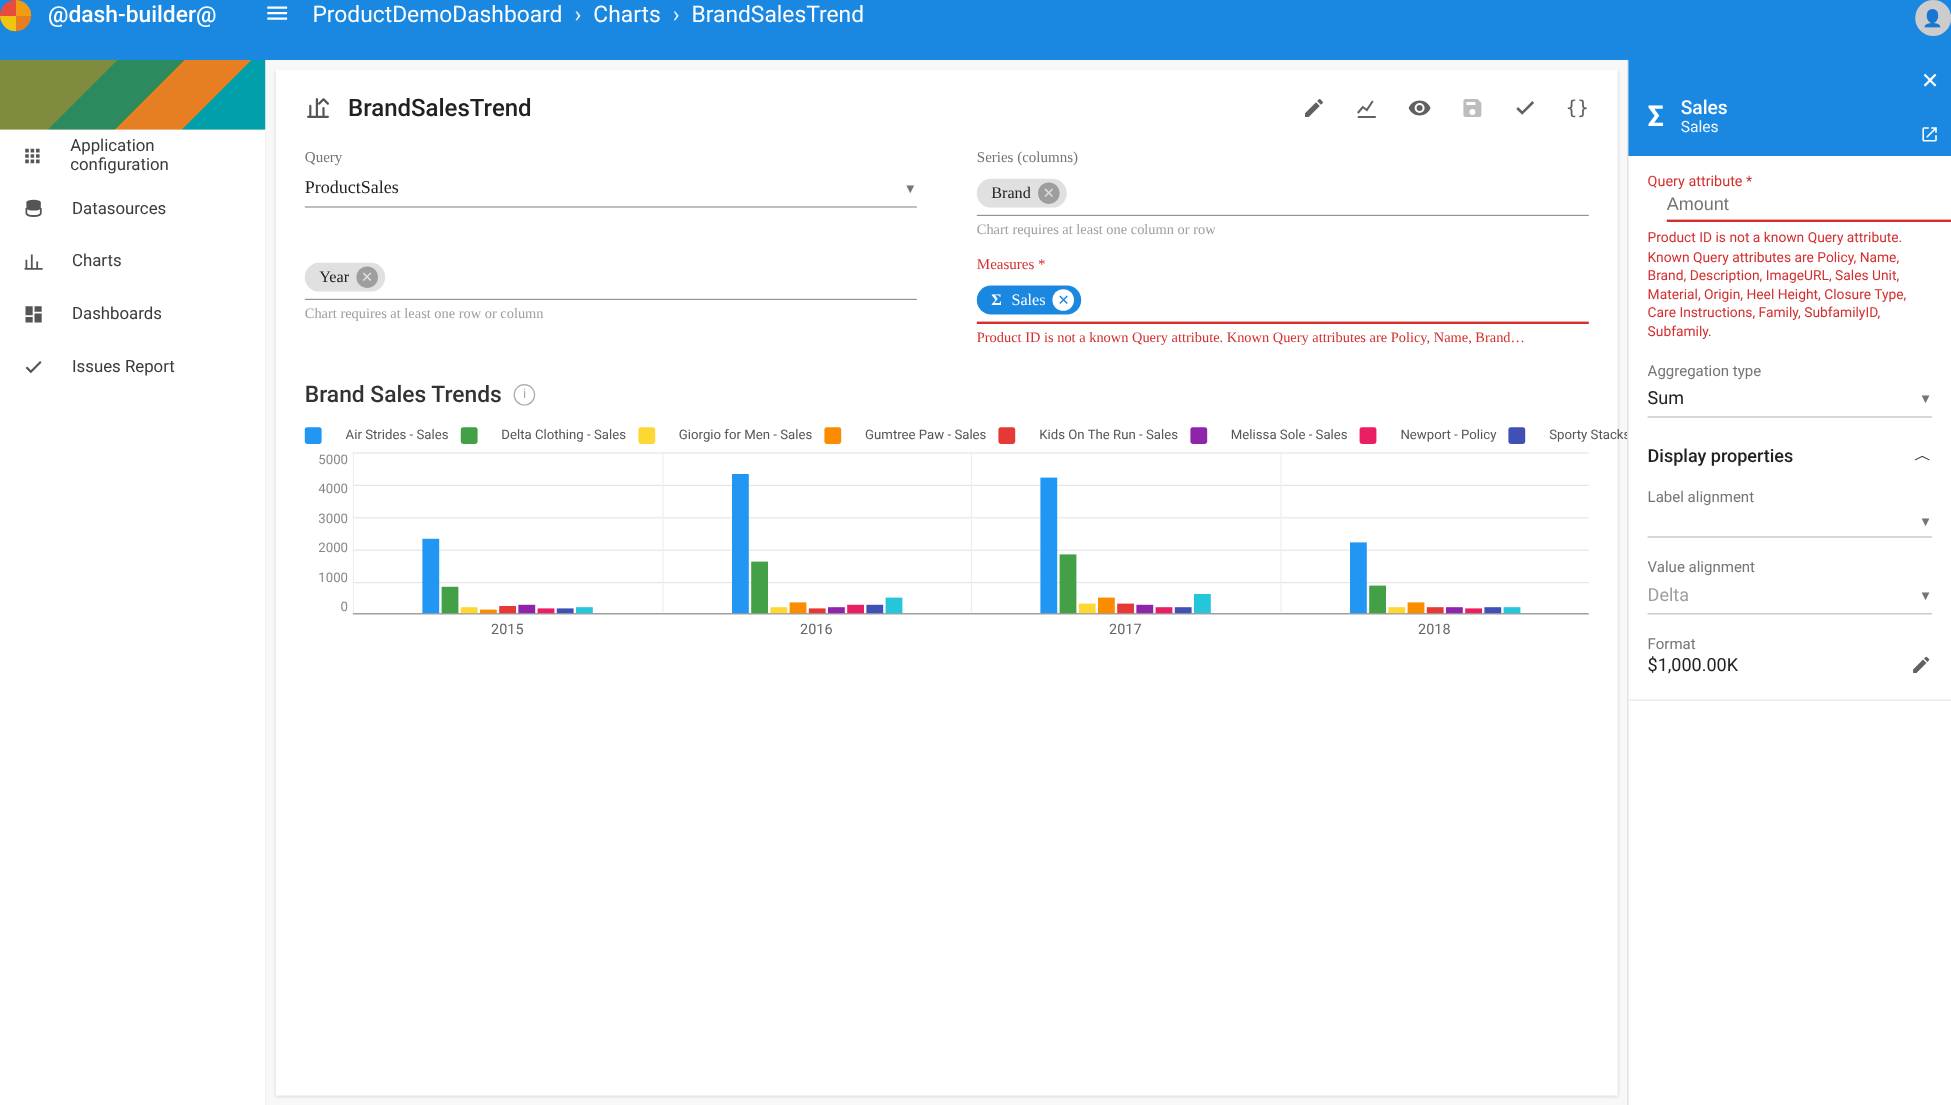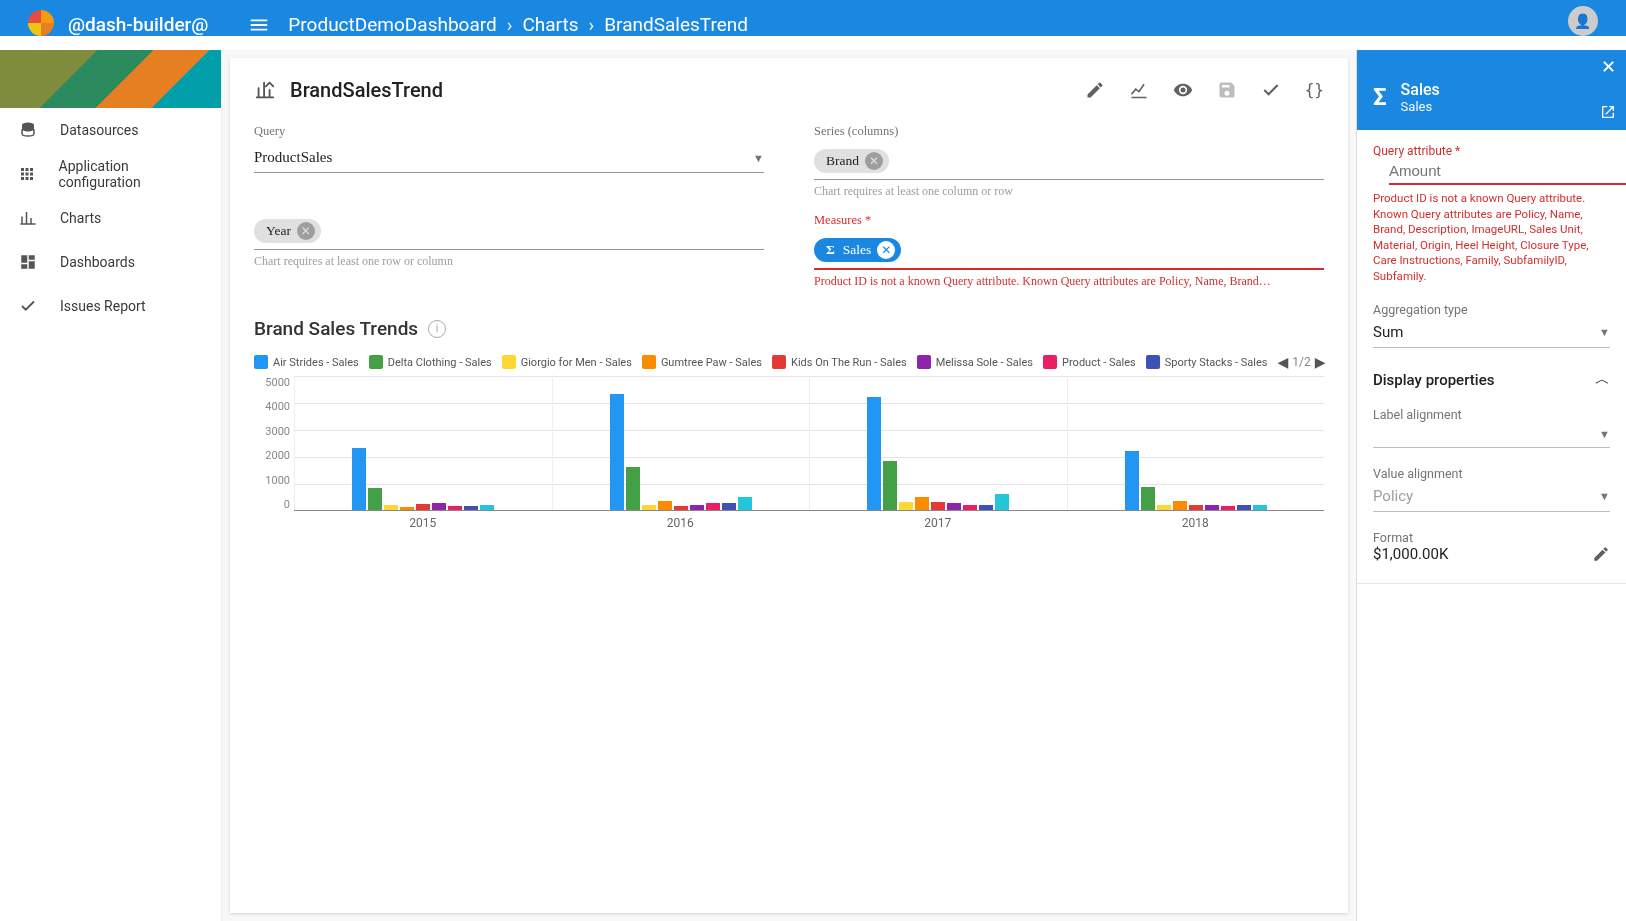--- a/index.html
+++ b/index.html
@@ -1,19 +1,19 @@
 <!DOCTYPE html>
 <html><head>
 <meta charset="utf-8">
 <style>
 * { box-sizing: border-box; margin: 0; padding: 0; }
 body { font-family: Roboto, Arial, sans-serif; font-size: 14px; color: #212121; background: #fff; width: 1626px; height: 921px; overflow: hidden; }
 
 
-.header { height: 36px; background: #1a87e1; color: #fff; display: flex; align-items: flex-end; padding: 0 28px; }
+.header { height: 50px; background: #1a87e1; color: #fff; display: flex; align-items: flex-start; padding: 0 0; }
 .logo { width: 26px; height: 26px; border-radius: 50%; background: conic-gradient(#f39c12 0 90deg, #e67e22 90deg 180deg, #f1c40f 180deg 270deg, #e74c3c 270deg 360deg); margin-right: 14px; }
 .app-title { font-size: 19px; font-weight: 500; }
 .hamburger { margin-left: 40px; margin-right: 18px; cursor: pointer; }
 .breadcrumb { font-size: 19px; font-weight: 400; display: flex; gap: 10px; }
 .breadcrumb span.sep { opacity: 0.9; }
 .avatar { margin-left: auto; width: 30px; height: 30px; border-radius: 50%; background: #ccc; display:flex; align-items:center; justify-content:center; font-size:14px; }
 
 
 .sidebar { position: absolute; top: 50px; left: 0; width: 222px; height: calc(100% - 50px); border-right: 1px solid #eee; }
 .sidebar-banner { height: 58px; background: linear-gradient(135deg, #7f8c3d 0 35%, #2c8a5f 35% 55%, #e67e22 55% 75%, #009fa9 75% 100%); }
@@ -45,21 +45,21 @@
 .chip .x { width: 18px; height: 18px; border-radius: 50%; background: #9e9e9e; color: #e0e0e0; display: flex; align-items: center; justify-content: center; font-size: 12px; cursor: pointer; }
 .chip.blue { background: #1a87e1; color: #fff; }
 .chip.blue .x { background: #fff; color: #1a87e1; }
 .chip.blue .sigma { font-weight: bold; margin-right: 2px; }
 
 .chart-title-row { display: flex; align-items: center; gap: 10px; margin-top: 28px; margin-bottom: 10px; }
 .chart-title { font-size: 19px; font-weight: 500; color: #333; }
 .info-icon { color: #aaa; width: 18px; height: 18px; border: 1.5px solid #aaa; border-radius: 50%; display: flex; align-items: center; justify-content: center; font-size: 11px; }
 
 .legend { display: flex; align-items: center; gap: 10px; font-size: 11px; color: #555; padding: 4px 0 6px; flex-wrap: nowrap; }
-.legend-item { display: flex; align-items: center; gap: 5px; white-space: nowrap; }
+.legend-item { display: flex; align-items: center; gap: 20px; white-space: nowrap; }
 .swatch { width: 14px; height: 14px; border-radius: 2px; }
 .pager { margin-left: auto; display: flex; align-items: center; gap: 4px; color: #888; font-size: 12px; }
 .pager .arr { cursor: pointer; color: #555; font-size: 14px; }
 
 .chart-area { height: 180px; position: relative; margin-left: 40px; }
 .y-axis { position: absolute; left: -44px; top: 0; height: 135px; display: flex; flex-direction: column; justify-content: space-between; font-size: 11px; color: #888; text-align: right; width: 40px; }
 .plot { position: absolute; left: 0; top: 0; right: 0; height: 135px; border-bottom: 1px solid #888; }
 .gridline { position: absolute; left: 0; right: 0; border-top: 1px solid #e5e5e5; }
 .year-group { position: absolute; bottom: 0; width: 24%; border-left: 1px solid #eee; }
 .year-group:first-child { border-left: none; }
@@ -110,34 +110,34 @@
     <span>BrandSalesTrend</span>
   </div>
   <div class="avatar">👤</div>
 </div>
 
 <div class="sidebar">
   <div class="sidebar-banner"></div>
   <div class="sidebar-item">
     <span class="icon">
         <svg width="18" height="18" viewBox="0 0 24 24" fill="#555">
+          <path d="M4 4h4v4H4zM10 4h4v4h-4zM16 4h4v4h-4zM4 10h4v4H4zM10 10h4v4h-4zM16 10h4v4h-4zM4 16h4v4H4zM10 16h4v4h-4zM16 16h4v4h-4z"></path>
+        </svg>
+      </span>
+    <span>Application configuration</span>
+  </div>
+  <div class="sidebar-item">
+    <span class="icon">
+        <svg width="18" height="18" viewBox="0 0 24 24" fill="#555">
           <ellipse cx="12" cy="5" rx="8" ry="3"></ellipse>
           <path d="M4 5v6c0 1.7 3.6 3 8 3s8-1.3 8-3V5"></path>
           <path d="M4 11v6c0 1.7 3.6 3 8 3s8-1.3 8-3v-6" fill="none" stroke="#555" stroke-width="2"></path>
         </svg>
       </span>
     <span>Datasources</span>
-  </div>
-  <div class="sidebar-item">
-    <span class="icon">
-        <svg width="18" height="18" viewBox="0 0 24 24" fill="#555">
-          <path d="M4 4h4v4H4zM10 4h4v4h-4zM16 4h4v4h-4zM4 10h4v4H4zM10 10h4v4h-4zM16 10h4v4h-4zM4 16h4v4H4zM10 16h4v4h-4zM16 16h4v4h-4z"></path>
-        </svg>
-      </span>
-    <span>Application configuration</span>
   </div>
   <div class="sidebar-item">
     <span class="icon">
         <svg width="18" height="18" viewBox="0 0 24 24" fill="none" stroke="#555" stroke-width="2">
           <path d="M4 20V10M10 20V4M16 20v-8M22 20H2"></path>
         </svg>
       </span>
     <span>Charts</span>
   </div>
   <div class="sidebar-item">
@@ -268,21 +268,21 @@
         <div class="legend-item">
           <span class="swatch" style="background: rgb(229, 57, 53);"></span>
           <span>Kids On The Run - Sales</span>
         </div>
         <div class="legend-item">
           <span class="swatch" style="background: rgb(142, 36, 170);"></span>
           <span>Melissa Sole - Sales</span>
         </div>
         <div class="legend-item">
           <span class="swatch" style="background: rgb(233, 30, 99);"></span>
-          <span>Product - Sales</span>
+          <span>Newport - Policy</span>
         </div>
         <div class="legend-item">
           <span class="swatch" style="background: rgb(63, 81, 181);"></span>
           <span>Sporty Stacks - Sales</span>
         </div>
         <div class="pager">
           <span class="arr">◀</span>
           <span>1/2</span>
           <span class="arr">▶</span>
         </div>
@@ -404,21 +404,21 @@
       <div class="rp-plain-label">Label alignment</div>
       <div class="rp-select">
         <span></span>
         <span class="caret">▼</span>
       </div>
     </div>
 
     <div class="rp-section">
       <div class="rp-plain-label">Value alignment</div>
       <div class="rp-select">
-        <span class="rp-value-muted">Policy</span>
+        <span class="rp-value-muted">Delta</span>
         <span class="caret">▼</span>
       </div>
     </div>
 
     <div class="rp-section">
       <div class="rp-plain-label">Format</div>
       <div class="rp-format-row">
         <span style="font-size:15px;">$1,000.00K</span>
         <span>
             <svg width="18" height="18" viewBox="0 0 24 24" fill="#616161">

